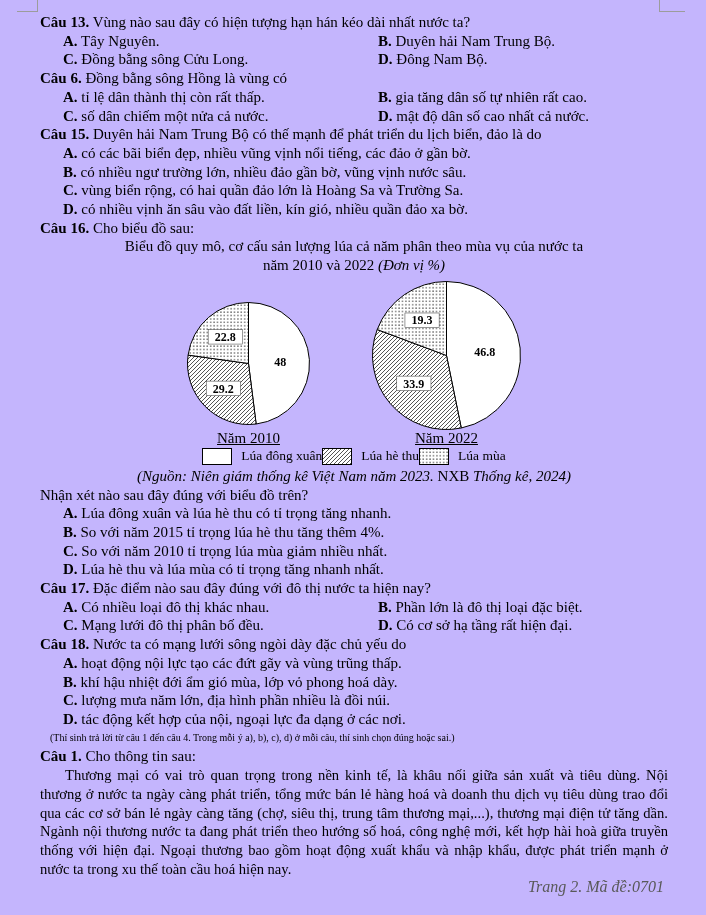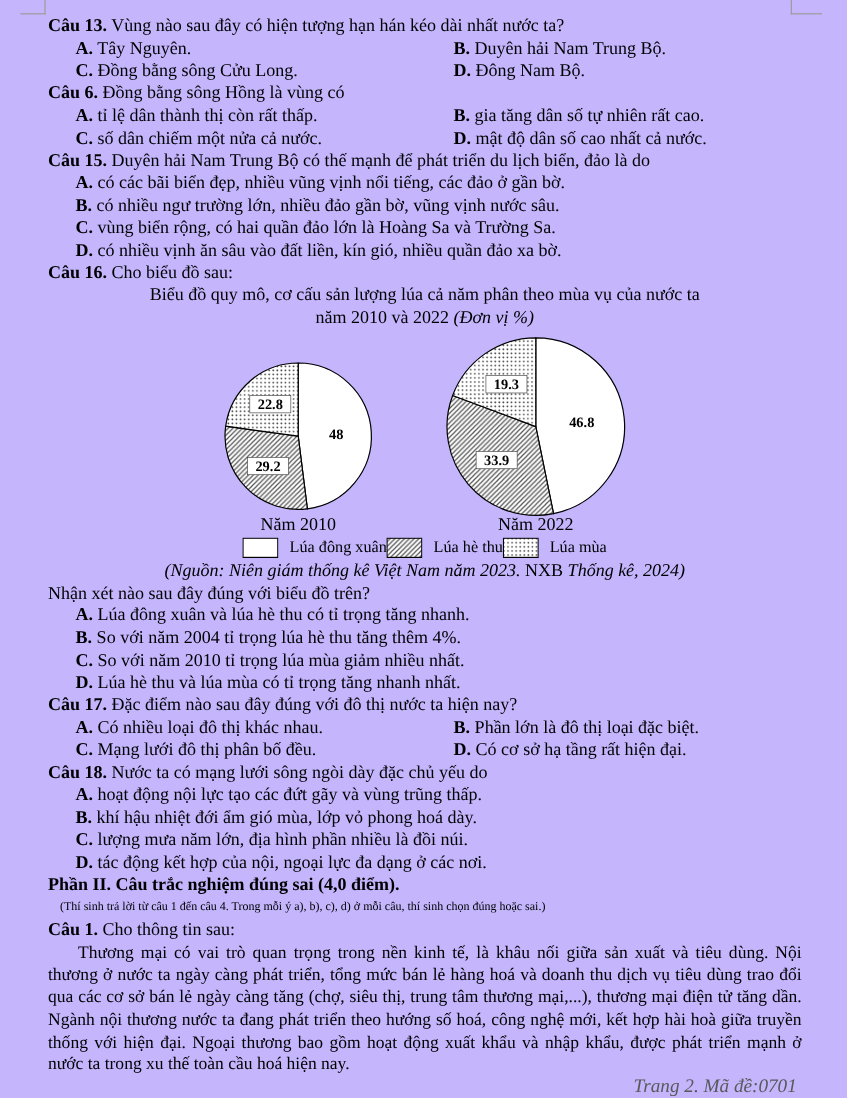--- a/index.html
+++ b/index.html
@@ -12,21 +12,21 @@
   .b { font-weight:bold; }
   .i { font-style:italic; }
   .q-line { white-space:nowrap; }
   .opt-row { display:grid; grid-template-columns:338px 1fr; }
   .opt-cell { white-space:nowrap; }
   .opt-cell.left { padding-left:23px; }
   .opt-single { padding-left:23px; white-space:nowrap; }
   .chart-title { text-align:center; font-weight:normal; }
   .chart-area { position:relative; height:192px; }
   .pie-wrap { position:absolute; }
-  .year-label { position:absolute; text-align:center; }
+  .year-label { position:absolute; text-align:center;text-decoration:underline; }
   .legend { position:absolute; left:0; right:0; top:172px; display:flex; justify-content:center; align-items:center; font-size:13.5px; }
   .legend-item { display:flex; align-items:center; gap:9px; }
   .source-line { text-align:center; }
   .note { font-size:10px; padding-left:10px; white-space:nowrap; }
   .para { text-align:justify; text-indent:25px; font-size:14.6px; }
   .footer { text-align:right; padding-right:42px; font-style:italic; color:#595959; font-size:16px; }
   .mark-tl { position:absolute; left:17px; top:0; width:20px; height:11px;
              border-right:1.4px solid #9c9c9c; border-bottom:1.4px solid #9c9c9c; }
   .mark-tr { position:absolute; left:659px; top:0; width:25px; height:11px;
              border-left:1.4px solid #9c9c9c; border-bottom:1.4px solid #9c9c9c; }
@@ -125,21 +125,21 @@
               <rect x="0.5" y="0.5" width="29" height="16" fill="url(#pat-dots)" stroke="#000" stroke-width="1"></rect>
             </svg>
             <span>Lúa mùa</span>
           </span>
         </div>
       </div>
       <div class="source-line"><span class="i">(Nguồn: Niên giám thống kê Việt Nam năm 2023.</span><span> NXB </span><span class="i">Thống kê, 2024)</span></div>
       <div class="q-block">
         <div class="q-line"><span>Nhận xét nào sau đây đúng với biểu đồ trên?</span></div>
         <div class="opt-single"><span class="b">A.</span> <span>Lúa đông xuân và lúa hè thu có tỉ trọng tăng nhanh.</span></div>
-        <div class="opt-single"><span class="b">B.</span> <span>So với năm 2004 tỉ trọng lúa hè thu tăng thêm 4%.</span></div>
+        <div class="opt-single"><span class="b">B.</span> <span>So với năm 2015 tỉ trọng lúa hè thu tăng thêm 4%.</span></div>
         <div class="opt-single"><span class="b">C.</span> <span>So với năm 2010 tỉ trọng lúa mùa giảm nhiều nhất.</span></div>
         <div class="opt-single"><span class="b">D.</span> <span>Lúa hè thu và lúa mùa có tỉ trọng tăng nhanh nhất.</span></div>
       </div>
       <div class="q-block">
         <div class="q-line"><span class="b">Câu 17.</span> <span>Đặc điểm nào sau đây đúng với đô thị nước ta hiện nay?</span></div>
         <div class="opt-row">
           <div class="opt-cell left"><span class="b">A.</span> <span>Có nhiều loại đô thị khác nhau.</span></div>
           <div class="opt-cell right"><span class="b">B.</span> <span>Phần lớn là đô thị loại đặc biệt.</span></div>
         </div>
         <div class="opt-row">
@@ -147,21 +147,20 @@
           <div class="opt-cell right"><span class="b">D.</span> <span>Có cơ sở hạ tầng rất hiện đại.</span></div>
         </div>
       </div>
       <div class="q-block">
         <div class="q-line"><span class="b">Câu 18.</span> <span>Nước ta có mạng lưới sông ngòi dày đặc chủ yếu do</span></div>
         <div class="opt-single"><span class="b">A.</span> <span>hoạt động nội lực tạo các đứt gãy và vùng trũng thấp.</span></div>
         <div class="opt-single"><span class="b">B.</span> <span>khí hậu nhiệt đới ẩm gió mùa, lớp vỏ phong hoá dày.</span></div>
         <div class="opt-single"><span class="b">C.</span> <span>lượng mưa năm lớn, địa hình phần nhiều là đồi núi.</span></div>
         <div class="opt-single"><span class="b">D.</span> <span>tác động kết hợp của nội, ngoại lực đa dạng ở các nơi.</span></div>
       </div>
-      <div class="b">Phần II. Câu trắc nghiệm đúng sai (4,0 điểm).</div>
       <div class="note">(Thí sinh trả lời từ câu 1 đến câu 4. Trong mỗi ý a), b), c), d) ở mỗi câu, thí sinh chọn đúng hoặc sai.)</div>
       <div class="q-block">
         <div class="q-line"><span class="b">Câu 1.</span> <span>Cho thông tin sau:</span></div>
       </div>
       <div class="para">Thương mại có vai trò quan trọng trong nền kinh tế, là khâu nối giữa sản xuất và tiêu dùng. Nội thương ở nước ta ngày càng phát triển, tổng mức bán lẻ hàng hoá và doanh thu dịch vụ tiêu dùng trao đổi qua các cơ sở bán lẻ ngày càng tăng (chợ, siêu thị, trung tâm thương mại,...), thương mại điện tử tăng dần. Ngành nội thương nước ta đang phát triển theo hướng số hoá, công nghệ mới, kết hợp hài hoà giữa truyền thống với hiện đại. Ngoại thương bao gồm hoạt động xuất khẩu và nhập khẩu, được phát triển mạnh ở nước ta trong xu thế toàn cầu hoá hiện nay.</div>
     </div>
   <div class="footer"><span class="i">Trang 2. Mã đề:0701</span></div>
 </div>
 
 </body></html>

